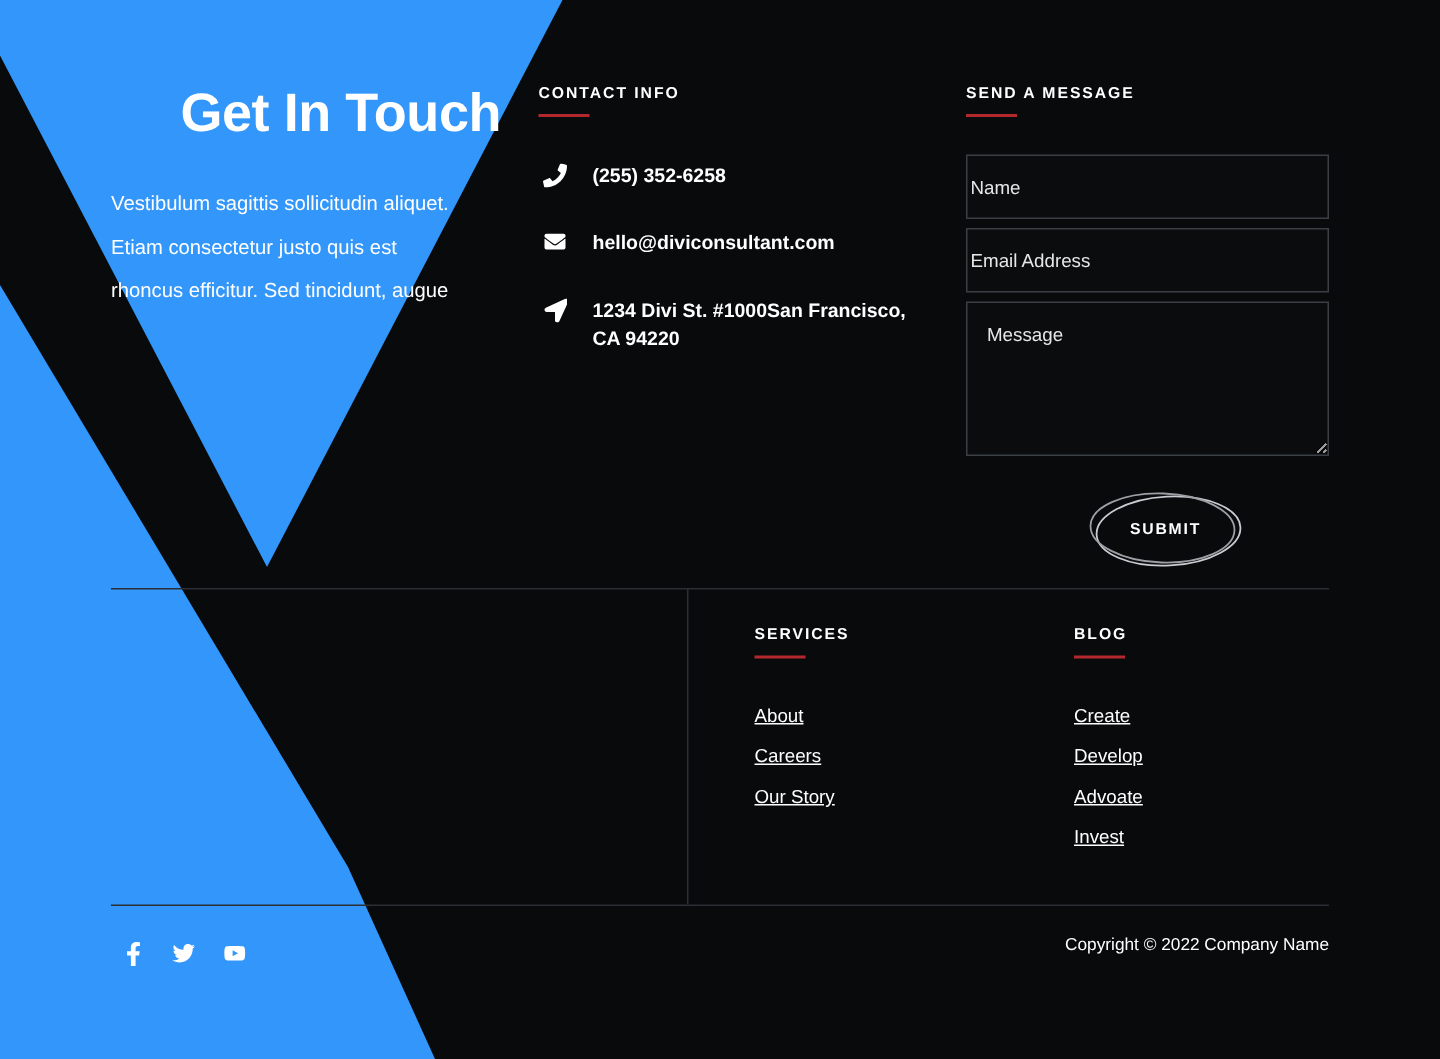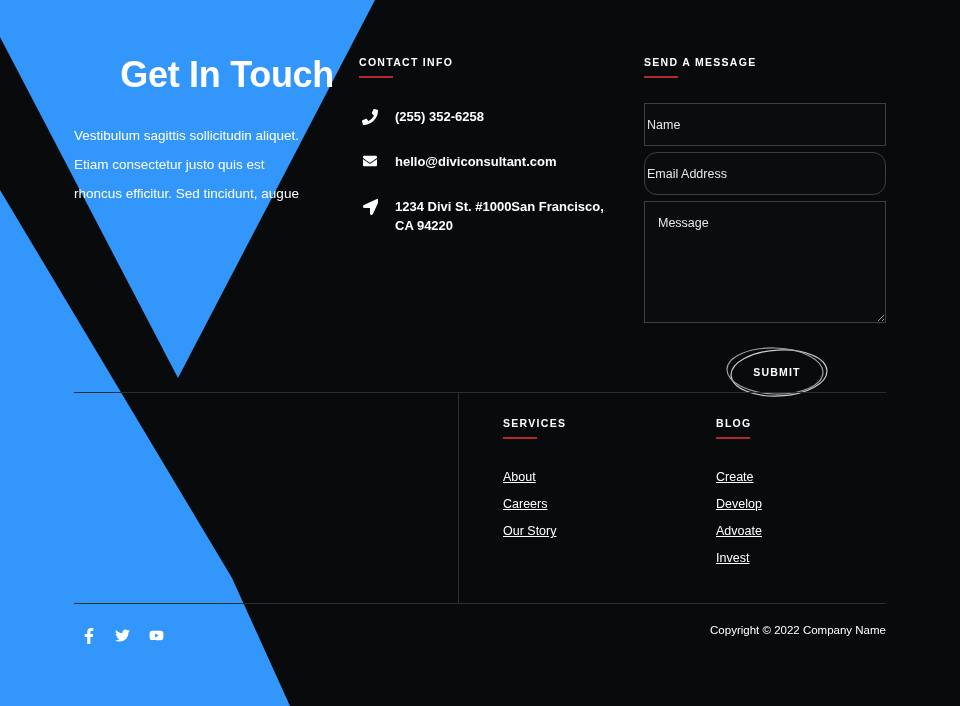--- a/index.html
+++ b/index.html
@@ -113,23 +113,23 @@
     border: 1px solid #3a3f44;
     color: #e7e7e7;
     font-family: "Liberation Sans", sans-serif;
     font-size: 12.5px;
     padding: 0 2px;
     outline: none;
     display: block;
   }
   .field::placeholder { color: #e7e7e7; opacity: 1; }
   .field-name { height: 43px; margin-bottom: 6px; }
-  .field-email { height: 43px; margin-bottom: 6px; border-radius: 13px; }
+  .field-email { height: 43px; margin-bottom: 6px; }
   .field-message {
-    height: 122px;
+    height: 103px;
     padding: 13px;
     resize: vertical;
     line-height: 1.3;
   }
   .submit-area {
     margin-top: 22px;
     display: flex;
     justify-content: center;
     padding-left: 24px;
   }

